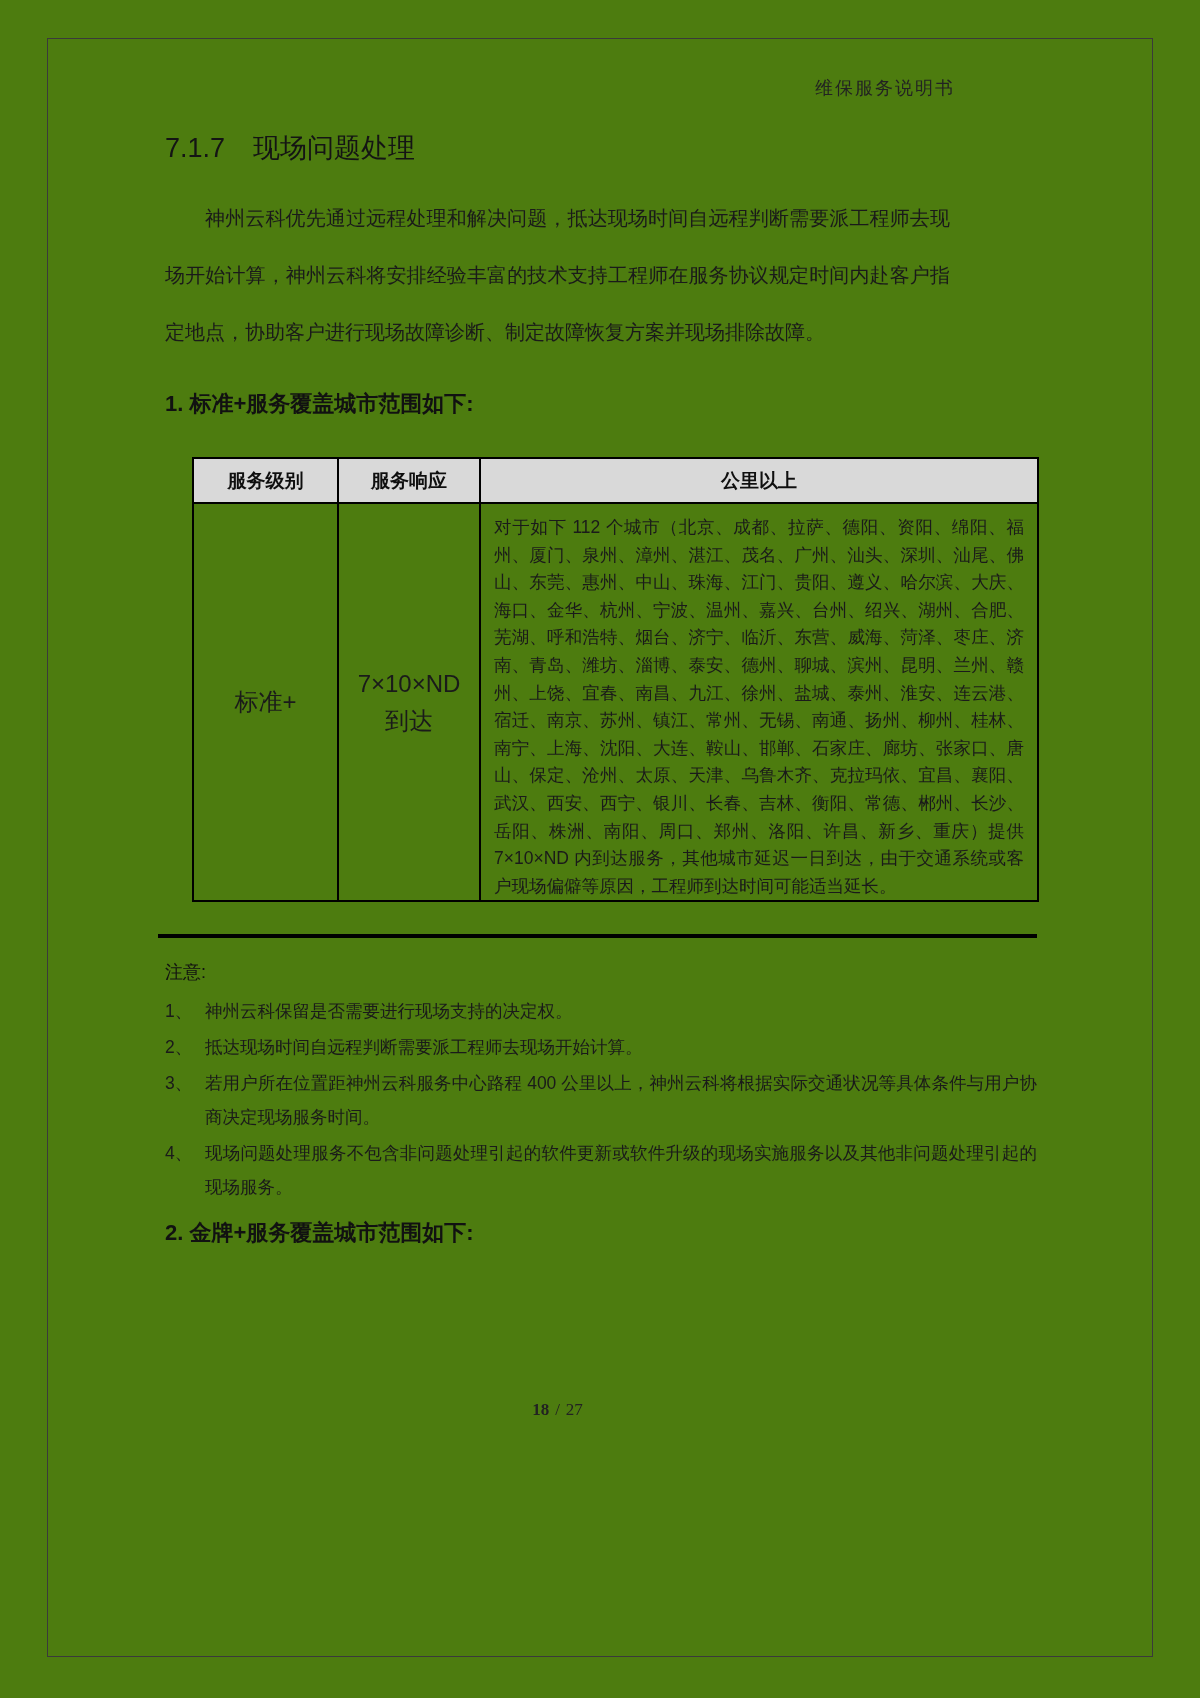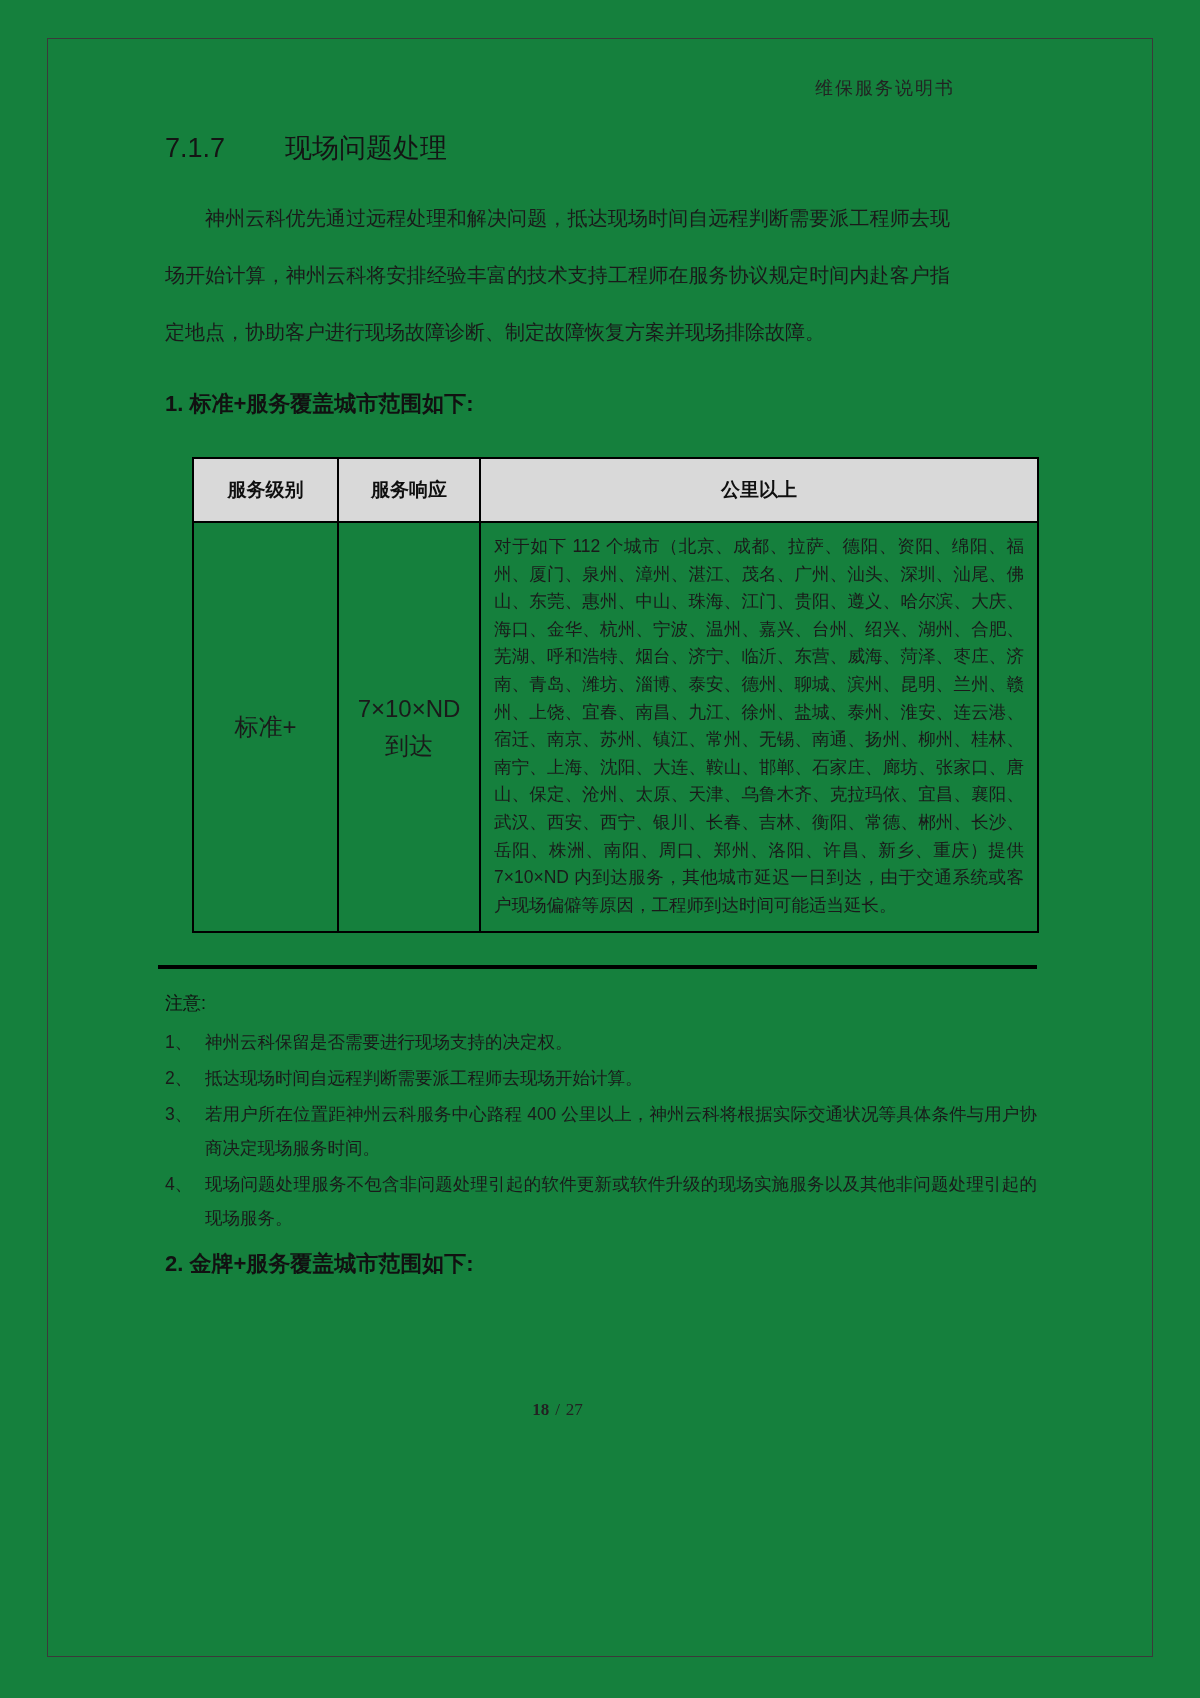--- a/index.html
+++ b/index.html
@@ -1,21 +1,21 @@
 <!DOCTYPE html>
 <html><head>
 <meta charset="utf-8">
 <style>
   * { box-sizing: border-box; }
   html, body { margin: 0; padding: 0; background: #ffffff; }
   .page {
     position: relative;
     width: 1200px;
     height: 1698px;
-    background: #15803d;
+    background: #4d7c0f;
     font-family: "Liberation Sans", "DejaVu Sans", sans-serif;
     color: #111111;
     overflow: hidden;
   }
   .page-border {
     position: absolute;
     left: 47px; top: 38px;
     width: 1106px; height: 1619px;
     border: 1.5px solid #3a3a3a;
     pointer-events: none;
@@ -31,21 +31,21 @@
   }
   .content {
     position: absolute;
     left: 165px;
     top: 130px;
     width: 880px;
   }
   .section-heading {
     display: flex;
     align-items: baseline;
-    gap: 60px;
+    gap: 28px;
     font-size: 27px;
     font-weight: 500;
     margin: 0 0 24px 0;
     color: #141414;
   }
   .para {
     width: 785px;
     font-size: 20px;
     line-height: 57px;
     text-align: justify;
@@ -63,38 +63,38 @@
     border-collapse: collapse;
     table-layout: fixed;
     width: 845px;
     margin: 38px 0 0 27px;
   }
   .service-table th, .service-table td {
     border: 2px solid #000000;
   }
   .service-table th {
     background: #d9d9d9;
-    height: 64px;
+    height: 45px;
     font-size: 19px;
     font-weight: bold;
     text-align: center;
     color: #0f0f0f;
   }
   .col-level { width: 145px; }
   .col-response { width: 142px; }
   .col-cities { width: 558px; }
   .cell-center {
     text-align: center;
     vertical-align: middle;
     font-size: 24px;
     color: #1a1a1a;
   }
   .response-line { display: block; line-height: 37px; }
   .cell-cities {
-    padding: 10px 13px 12px 13px;
+    padding: 10px 13px 0 13px;
     font-size: 17.5px;
     line-height: 27.6px;
     text-align: justify;
     vertical-align: top;
     color: #1a1a1a;
   }
   .thick-rule {
     width: 879px;
     height: 3.5px;
     background: #000000;

